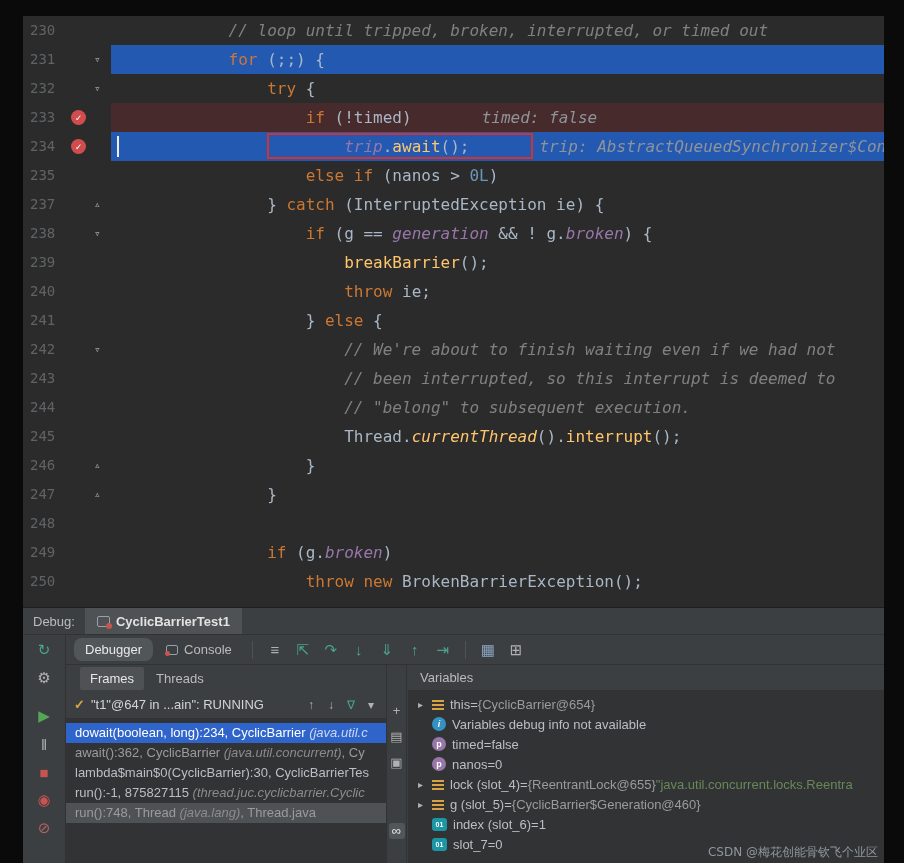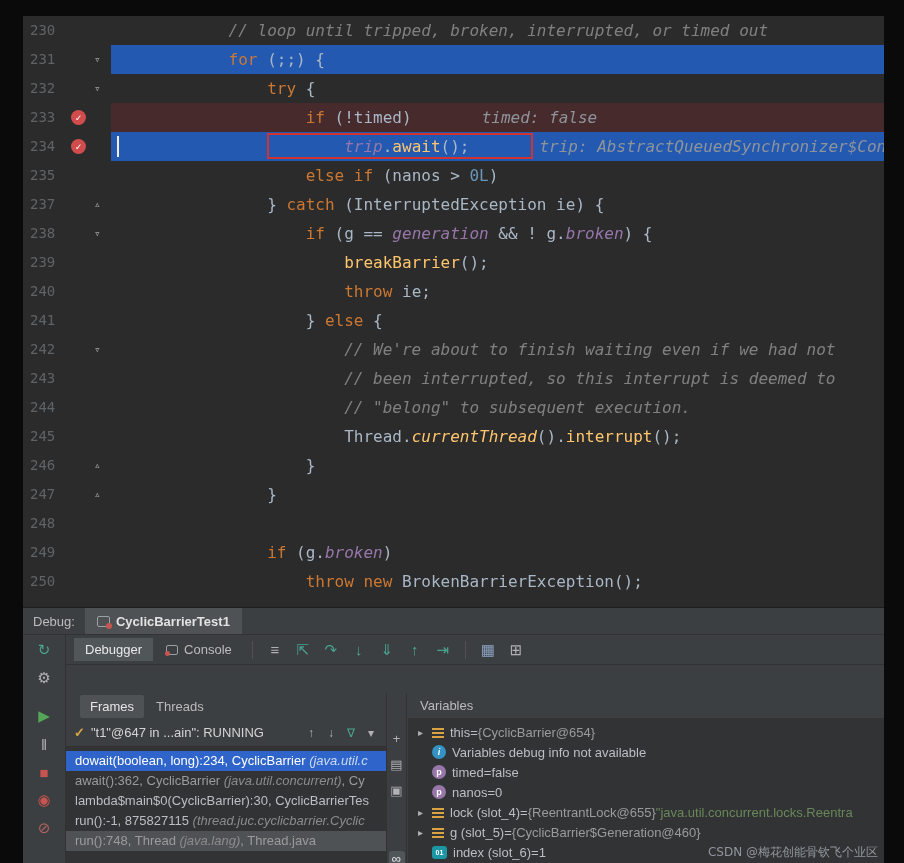--- a/index.html
+++ b/index.html
@@ -45,29 +45,29 @@
   .dbg-tab-label { color:#E2E2E2; font-weight:bold; }
 
   .dbg-left { position:absolute; left:0; top:27px; bottom:0; width:43px; border-right:1px solid #323232;
               display:flex; flex-direction:column; align-items:center; padding-top:4px; gap:6px; }
   .ic { width:22px; height:22px; display:flex; align-items:center; justify-content:center; font-size:15px; cursor:default; }
   .teal { color:#4AA290; } .green { color:#55A758; } .red { color:#C75450; }
   .gray { color:#AFB1B3; } .redmuted { color:#B06360; } .blue { color:#8EA4C4; }
 
   .dbg-toolbar { position:absolute; left:43px; right:0; top:27px; height:30px; display:flex;
                  align-items:center; padding-left:8px; gap:2px; border-bottom:1px solid #323232; }
-  .tb-tab { display:flex; align-items:center; gap:6px; padding:4px 11px; color:#BBB; border-radius:0; }
+  .tb-tab { display:flex; align-items:center; gap:6px; padding:4px 11px; color:#BBB; border-radius:8px; }
   .tb-tab.sel { background:#515658; color:#E8E8E8; }
   .console-icon { width:12px; height:10px; border:1px solid #98A0A8; border-radius:2px; position:relative; display:inline-block; }
   .console-icon::after { content:''; position:absolute; left:-2px; bottom:-2px; width:5px; height:5px;
                          border-radius:50%; background:#C75450; }
   .tb-ic { width:26px; text-align:center; font-size:15px; }
   .sep { width:1px; height:18px; background:#515151; margin:0 7px; }
 
-  .dbg-content { position:absolute; left:43px; right:0; top:57px; bottom:0;margin-top:28px; }
+  .dbg-content { position:absolute; left:43px; right:0; top:57px; bottom:0; }
   .frames-pane { position:absolute; left:0; top:0; bottom:0; width:320px; display:flex; flex-direction:column; }
   .fp-tabs { height:26px; display:flex; align-items:center; gap:2px; padding-left:14px; background:#3C3F41; }
   .fp-tab { padding:4px 10px; color:#BBB; border-radius:2px; }
   .fp-tab.sel { background:#4E5254; color:#E6E6E6; }
   .fp-thread { height:28px; display:flex; align-items:center; gap:6px; padding:0 8px; background:#3C3F41;
                border-bottom:1px solid #323232; }
   .check { color:#D9A343; font-weight:bold; }
   .fp-thread-label { color:#D4D4D4; flex:1; white-space:nowrap; overflow:hidden; }
   .th-ic { font-size:12px; width:14px; text-align:center; }
   .fp-list { flex:1; background:#313335; padding-top:4px; overflow:hidden; }

